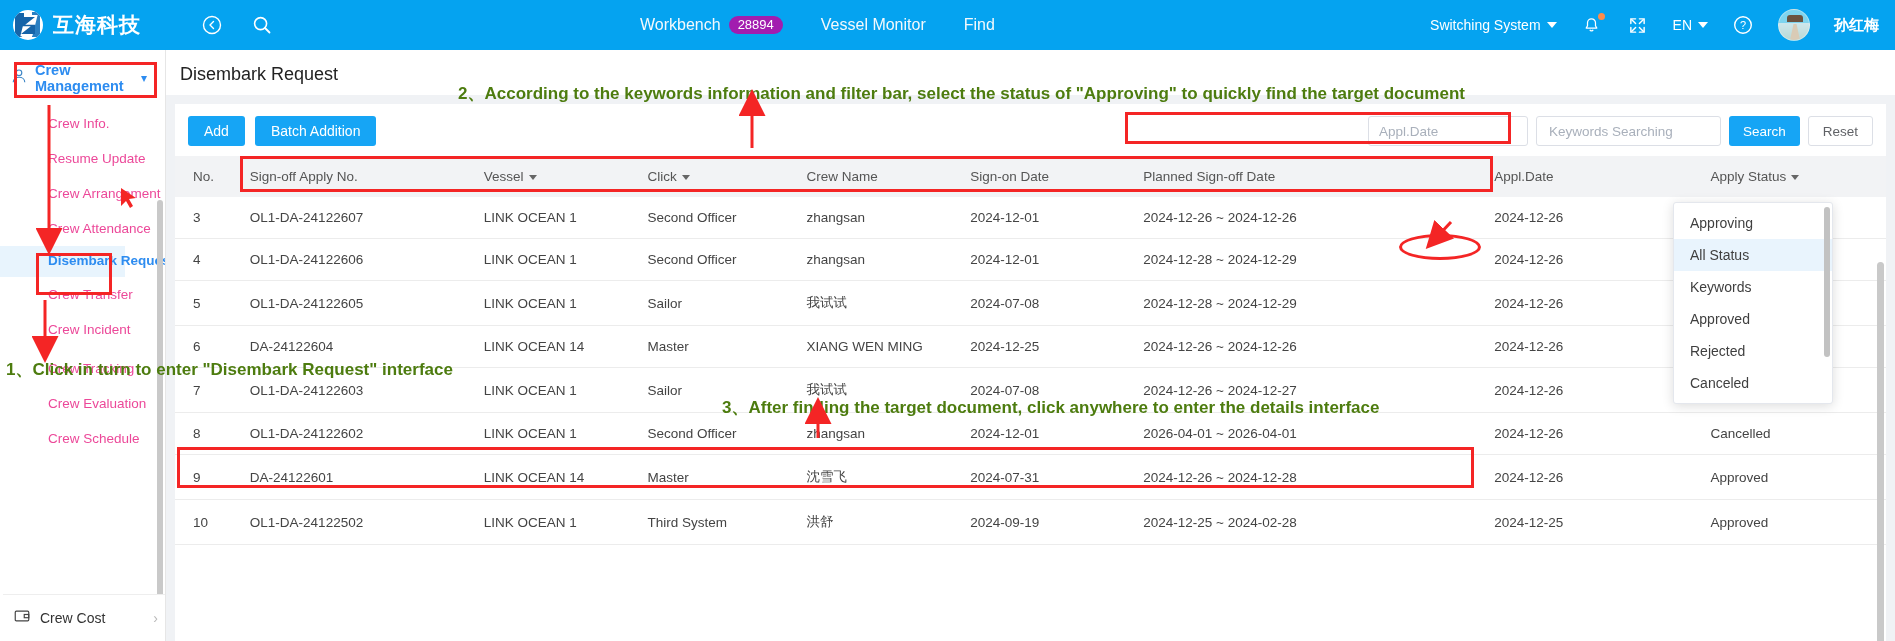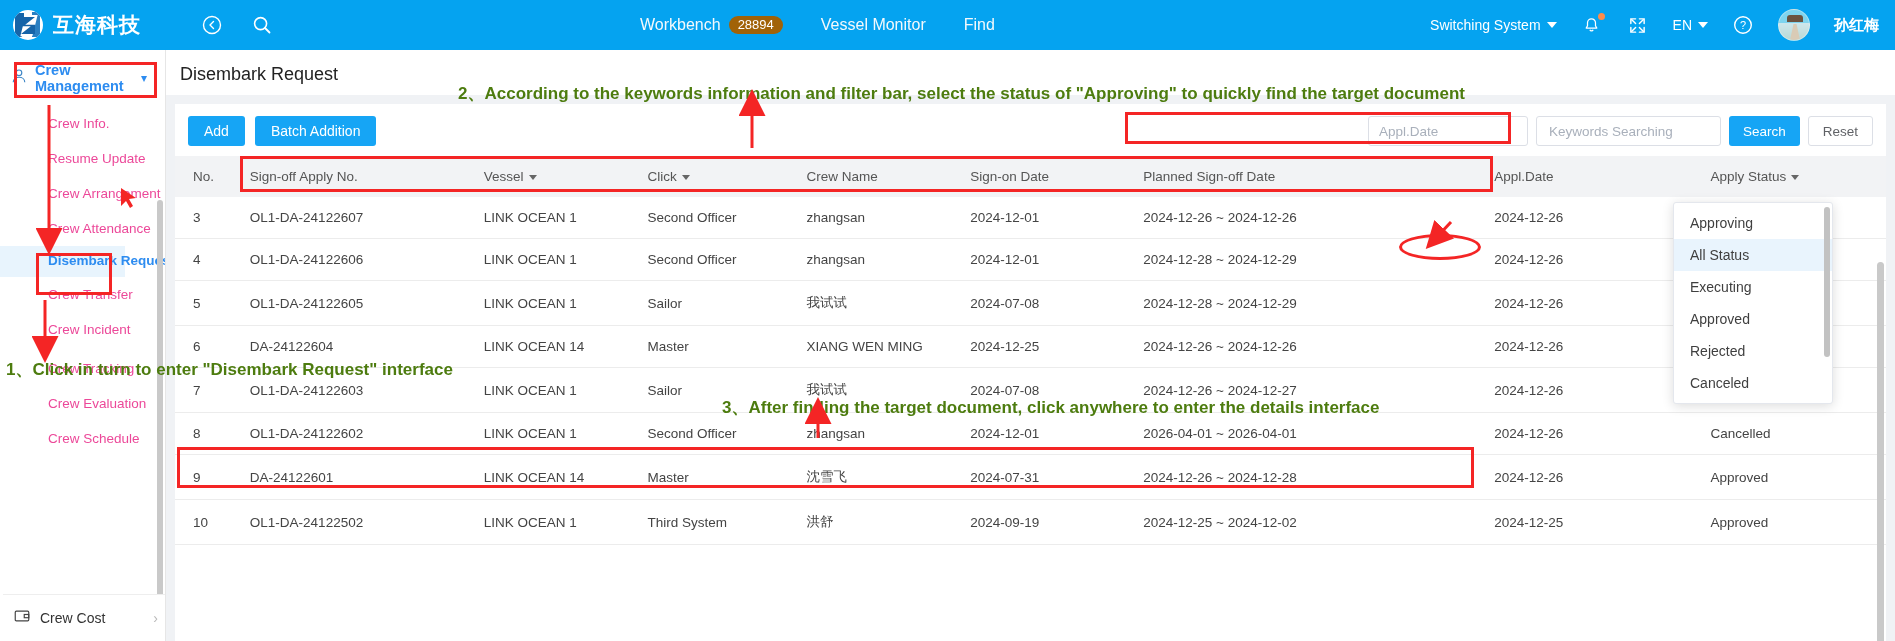--- a/index.html
+++ b/index.html
@@ -48,21 +48,21 @@
   .topbar .icon-back { margin-left: 60px; }
   .topbar .icon-search { margin-left: 28px; }
 
   .nav-center {
     position: absolute; left: 640px; top: 0; height: 50px;
     display: flex; align-items: center; gap: 38px;
     font-size: 16px; color: #f4f9fc;
   }
   .nav-item { cursor: pointer; display: flex; align-items: center; gap: 8px; white-space: nowrap;}
   .badge-count {
-    background: #a16207; color: #fff; border-radius: 11px;
+    background: #a21caf; color: #fff; border-radius: 11px;
     padding: 2px 9px 3px; font-size: 13px; line-height: 1;
   }
 
   .top-right {
     position: absolute; right: 16px; top: 0; height: 50px;
     display: flex; align-items: center; gap: 24px; font-size: 14px;
   }
   .switch-sys { display:flex; align-items:center; gap:6px; cursor: pointer; white-space: nowrap;}
   .caret-down {
     width: 0; height: 0; border-left: 5px solid transparent;
@@ -444,34 +444,34 @@
             <td>2024-12-26</td>
             <td>Approved</td>
           </tr>
           <tr>
             <td class="c-no">10</td>
             <td>OL1-DA-24122502</td>
             <td>LINK OCEAN 1</td>
             <td>Third System</td>
             <td class="cn">洪舒</td>
             <td>2024-09-19</td>
-            <td>2024-12-25 ~ 2024-12-02</td>
+            <td>2024-12-25 ~ 2024-02-28</td>
             <td>2024-12-25</td>
             <td>Approved</td>
           </tr>
         </tbody>
       </table>
 
       <div class="page-scroll"></div>
     </div>
 
     <div class="dropdown">
       <div class="dd-item">Approving</div>
       <div class="dd-item sel">All Status</div>
-      <div class="dd-item">Executing</div>
+      <div class="dd-item">Keywords</div>
       <div class="dd-item">Approved</div>
       <div class="dd-item">Rejected</div>
       <div class="dd-item">Canceled</div>
       <div class="dd-scroll"></div>
     </div>
   </div>
 
   <div class="ann ann-box" style="left:14px; top:62px; width:143px; height:36px;"></div>
   <div class="ann ann-box" style="left:36px; top:253px; width:76px; height:42px;"></div>
   <div class="ann ann-box" style="left:1125px; top:112px; width:386px; height:32px;"></div>

